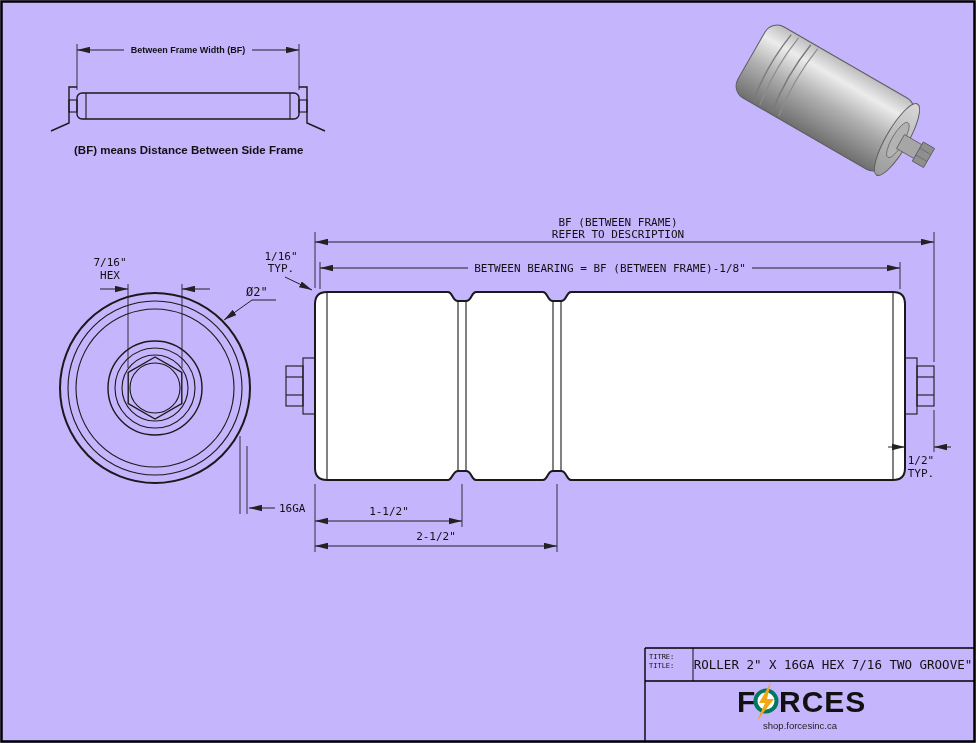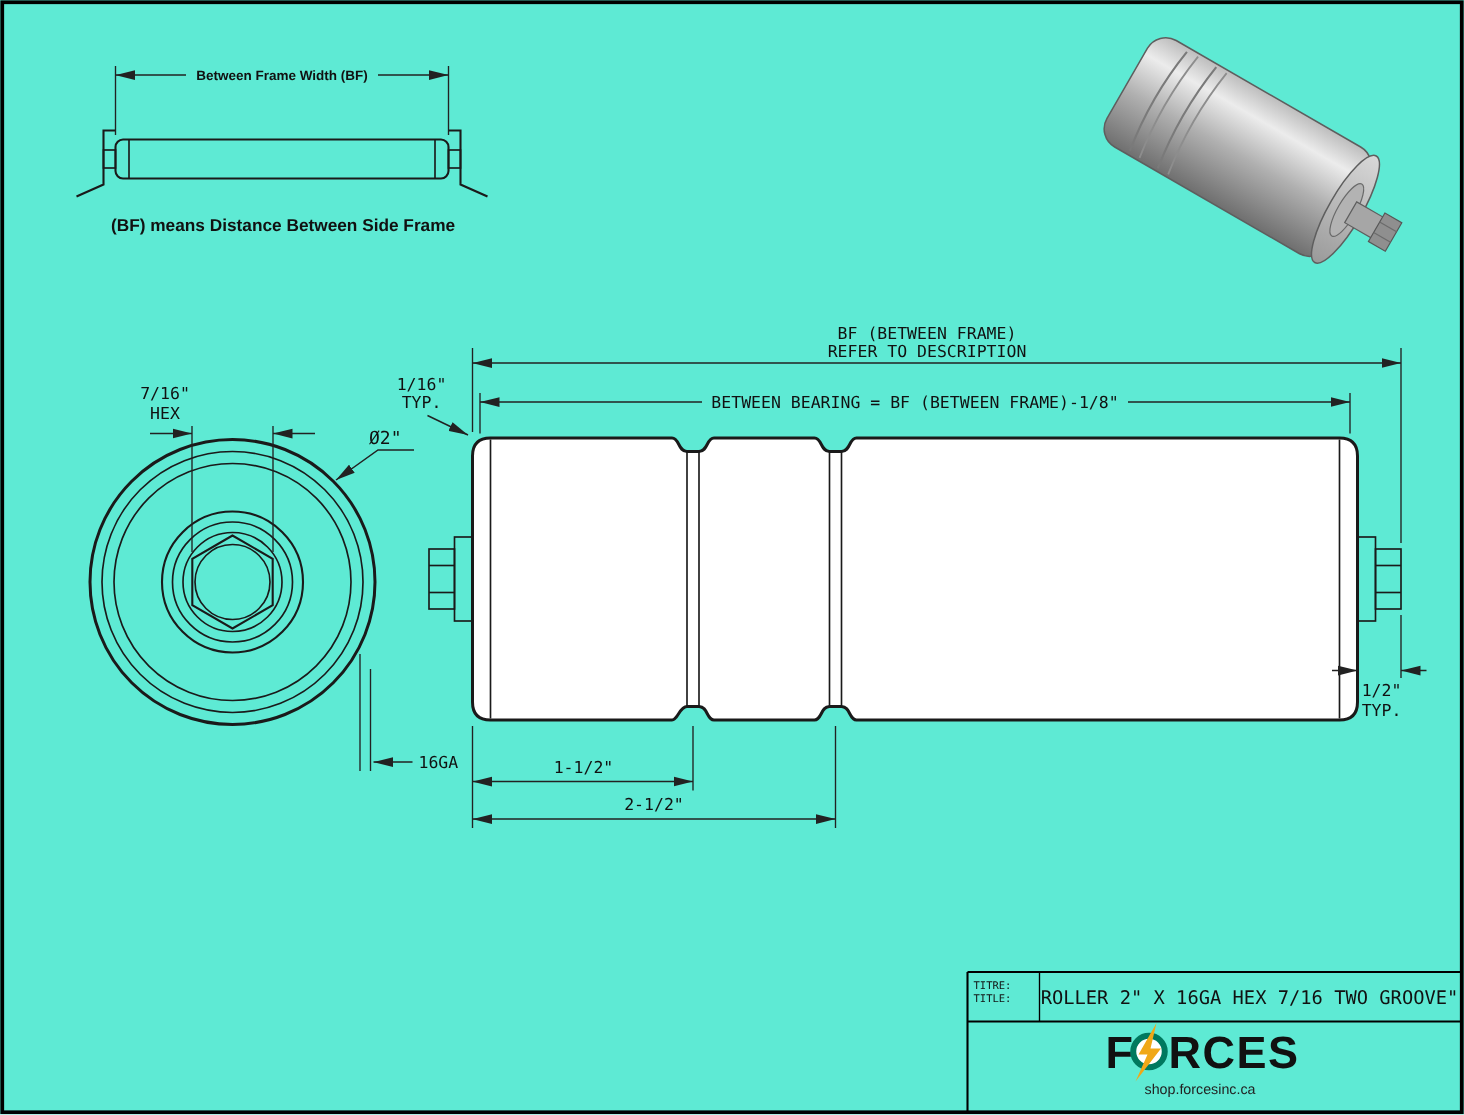--- a/index.html
+++ b/index.html
@@ -1,16 +1,16 @@
 <!DOCTYPE html>
 <html><head>
 <meta charset="utf-8">
 <style>
   html,body{margin:0;padding:0;background:#fff;}
-  .page{position:relative;width:976px;height:743px;background:#5eead4;overflow:hidden;}
+  .page{position:relative;width:976px;height:743px;background:#c4b5fd;overflow:hidden;}
   svg{position:absolute;left:0;top:0;}
   .obj{stroke:#1a1a1a;stroke-width:2;fill:none;}
   .objf{stroke:#1a1a1a;stroke-width:2;fill:#ffffff;}
   .med{stroke:#1a1a1a;stroke-width:1.4;fill:none;}
   .thin{stroke:#1a1a1a;stroke-width:1.1;fill:none;}
   .dim{stroke:#222;stroke-width:1;fill:none;}
   .ext{stroke:#222;stroke-width:0.9;fill:none;}
   text{fill:#111;font-family:"DejaVu Sans Mono","Liberation Mono",monospace;}
   .t11{font-size:11px;}
   .t12{font-size:12px;}

